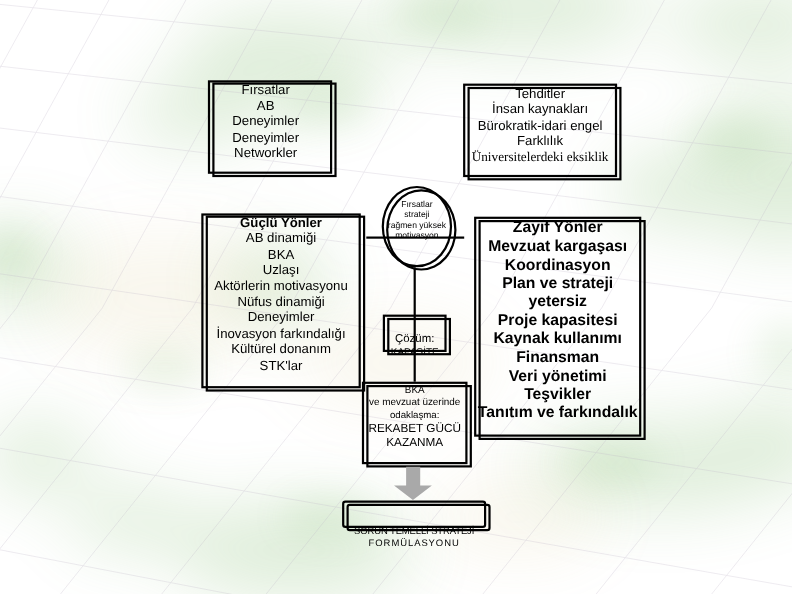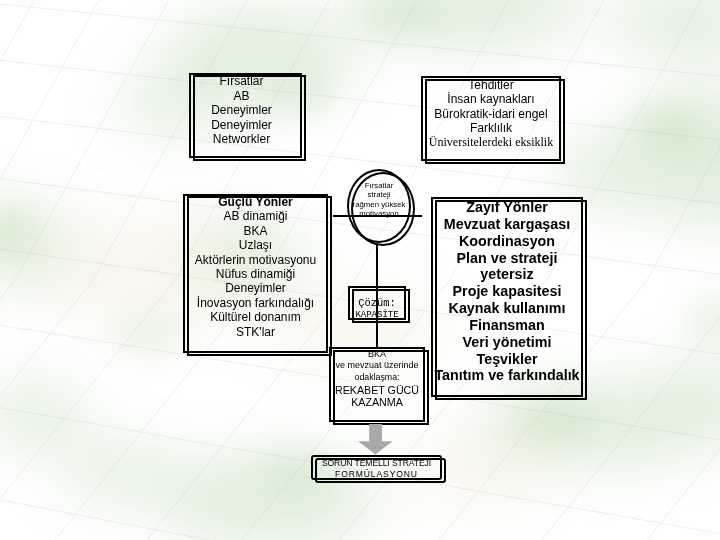--- a/index.html
+++ b/index.html
@@ -98,29 +98,29 @@
   <div class="shape shadow" style="left:435px;top:200px;width:152px;height:200px;"></div>
   <div class="shape rect" style="left:431px;top:197px;width:152px;height:200px;"></div>
   <div class="tb" style="left: 431px; top: 197px; width: 152px; height: 200px; font-size: 14.3px; font-weight: bold; padding-top: 2.05px;"><div style="line-height: 16.85px;">Zayıf Yönler</div><div style="line-height: 16.85px;">Mevzuat kargaşası</div><div style="line-height: 16.85px;">Koordinasyon</div><div style="line-height: 16.85px;">Plan ve strateji</div><div style="line-height: 16.85px;">yetersiz</div><div style="line-height: 16.85px;">Proje kapasitesi</div><div style="line-height: 16.85px;">Kaynak kullanımı</div><div style="line-height: 16.85px;">Finansman</div><div style="line-height: 16.85px;">Veri yönetimi</div><div style="line-height: 16.85px;">Teşvikler</div><div style="line-height: 16.85px;">Tanıtım ve farkındalık</div></div>
 
   <div class="shape" style="left:351px;top:172px;width:64px;height:74px;border:2px solid #000;border-radius:50%;"></div>
   <div class="shape" style="left:347px;top:169px;width:64px;height:74px;border:2px solid #000;border-radius:50%;"></div>
   <div class="tb" style="left: 345px; top: 169px; width: 68px; height: 74px; font-size: 7.8px; padding-top: 12px;"><div style="line-height: 9.47px;">Fırsatlar</div><div style="line-height: 9.47px;">strateji</div><div style="line-height: 9.47px;">rağmen yüksek</div><div style="line-height: 9.47px;">motivasyon</div></div>
 
   <div class="shape shadow" style="left:352px;top:289px;width:58px;height:34px;"></div>
   <div class="shape rect" style="left:348px;top:286px;width:58px;height:34px;"></div>
-  <div class="tb" style="left: 345px; top: 298px; width: 64px; height: 34px; font-size: 10.4px; padding-top: 0; font-family: Liberation Mono, monospace;"><div style="line-height: 11.2px; font-size: 10.4px;">Çözüm:</div><div style="line-height: 12.2px; font-size: 9px;">KAPASİTE</div></div>
+  <div class="tb" style="left: 345px; top: 286px; width: 64px; height: 34px; font-size: 10.4px; padding-top: 17px;"><div style="line-height: 11.2px; font-size: 10.4px;">Çözüm:</div><div style="line-height: 12.2px; font-size: 9px;">KAPASİTE</div></div>
 
   <div class="shape shadow" style="left:333px;top:350px;width:96px;height:75px;"></div>
   <div class="shape rect" style="left:329px;top:347px;width:96px;height:75px;"></div>
   <div class="tb" style="left: 327px; top: 347px; width: 100px; height: 75px; padding-top: 1.6px;"><div style="line-height: 11.5px; font-size: 9px;">BKA</div><div style="line-height: 11.5px; font-size: 9px;">ve mevzuat üzerinde</div><div style="line-height: 11.2px; font-size: 8.8px;">odaklaşma:</div><div style="line-height: 14.4px; font-size: 10.7px;">REKABET GÜCÜ</div><div style="line-height: 11.5px; font-size: 10.7px;">KAZANMA</div></div>
 
   <div class="shape" style="left:333px;top:215px;width:89px;height:2px;background:#000;"></div>
   <div class="shape" style="left:376px;top:243px;width:2px;height:104px;background:#000;"></div>
 
   <svg class="shape" style="left:358px;top:424px;width:35px;height:31px;" viewBox="0 0 35 31">
     <polygon points="11.2,0 24,0 24,17.3 34.6,17.3 17.4,30.6 0.2,17.3 11.2,17.3" fill="#a9a9a9"></polygon>
   </svg>
 
   <div class="shape" style="left:315px;top:458px;width:131px;height:25px;border:2px solid #000;border-radius:3px;"></div>
   <div class="shape" style="left:311px;top:455px;width:131px;height:25px;border:2px solid #000;border-radius:3px;background:transparent;"></div>
-  <div class="tb" style="left: 309px; top: 455px; width: 135px; height: 25px; font-size: 8.6px; overflow: hidden; padding-top: 3px;"><div style="line-height: 11.2px; letter-spacing: -0.1px;">SORUN TEMELLİ STRATEJİ</div><div style="line-height: 11.2px; letter-spacing: 0.85px;">FORMÜLASYONU</div></div>
+  <div class="tb" style="left: 309px; top: 455px; width: 135px; height: 25px; font-size: 8.6px; overflow: hidden; padding-top: 22px;"><div style="line-height: 11.2px; letter-spacing: -0.1px;">SORUN TEMELLİ STRATEJİ</div><div style="line-height: 11.2px; letter-spacing: 0.85px;">FORMÜLASYONU</div></div>
 </div>
 
 </body></html>

